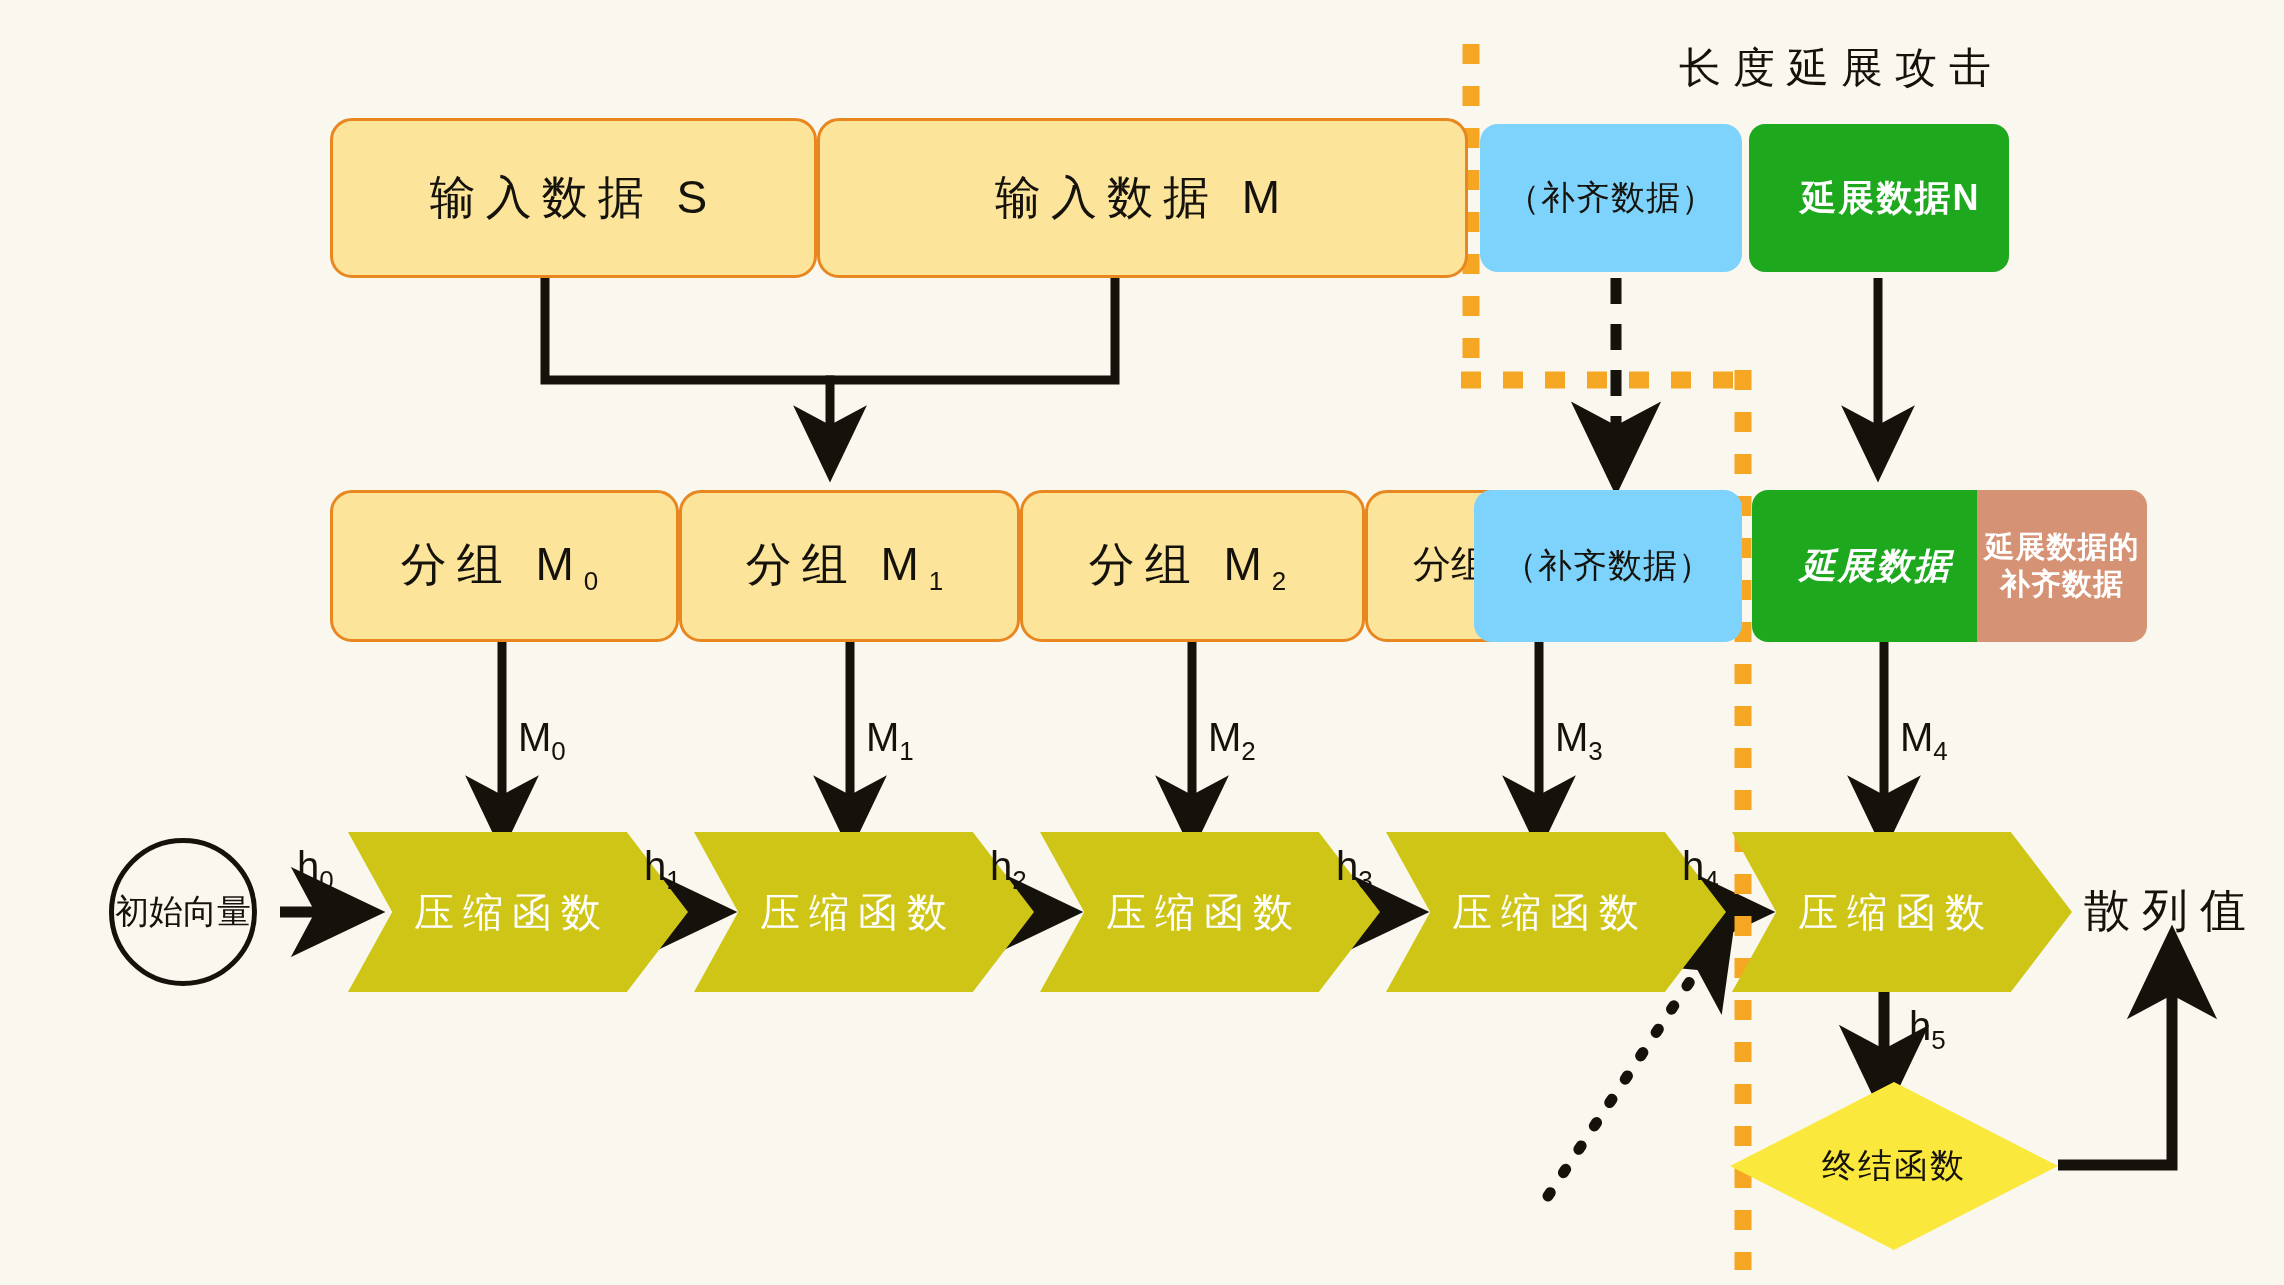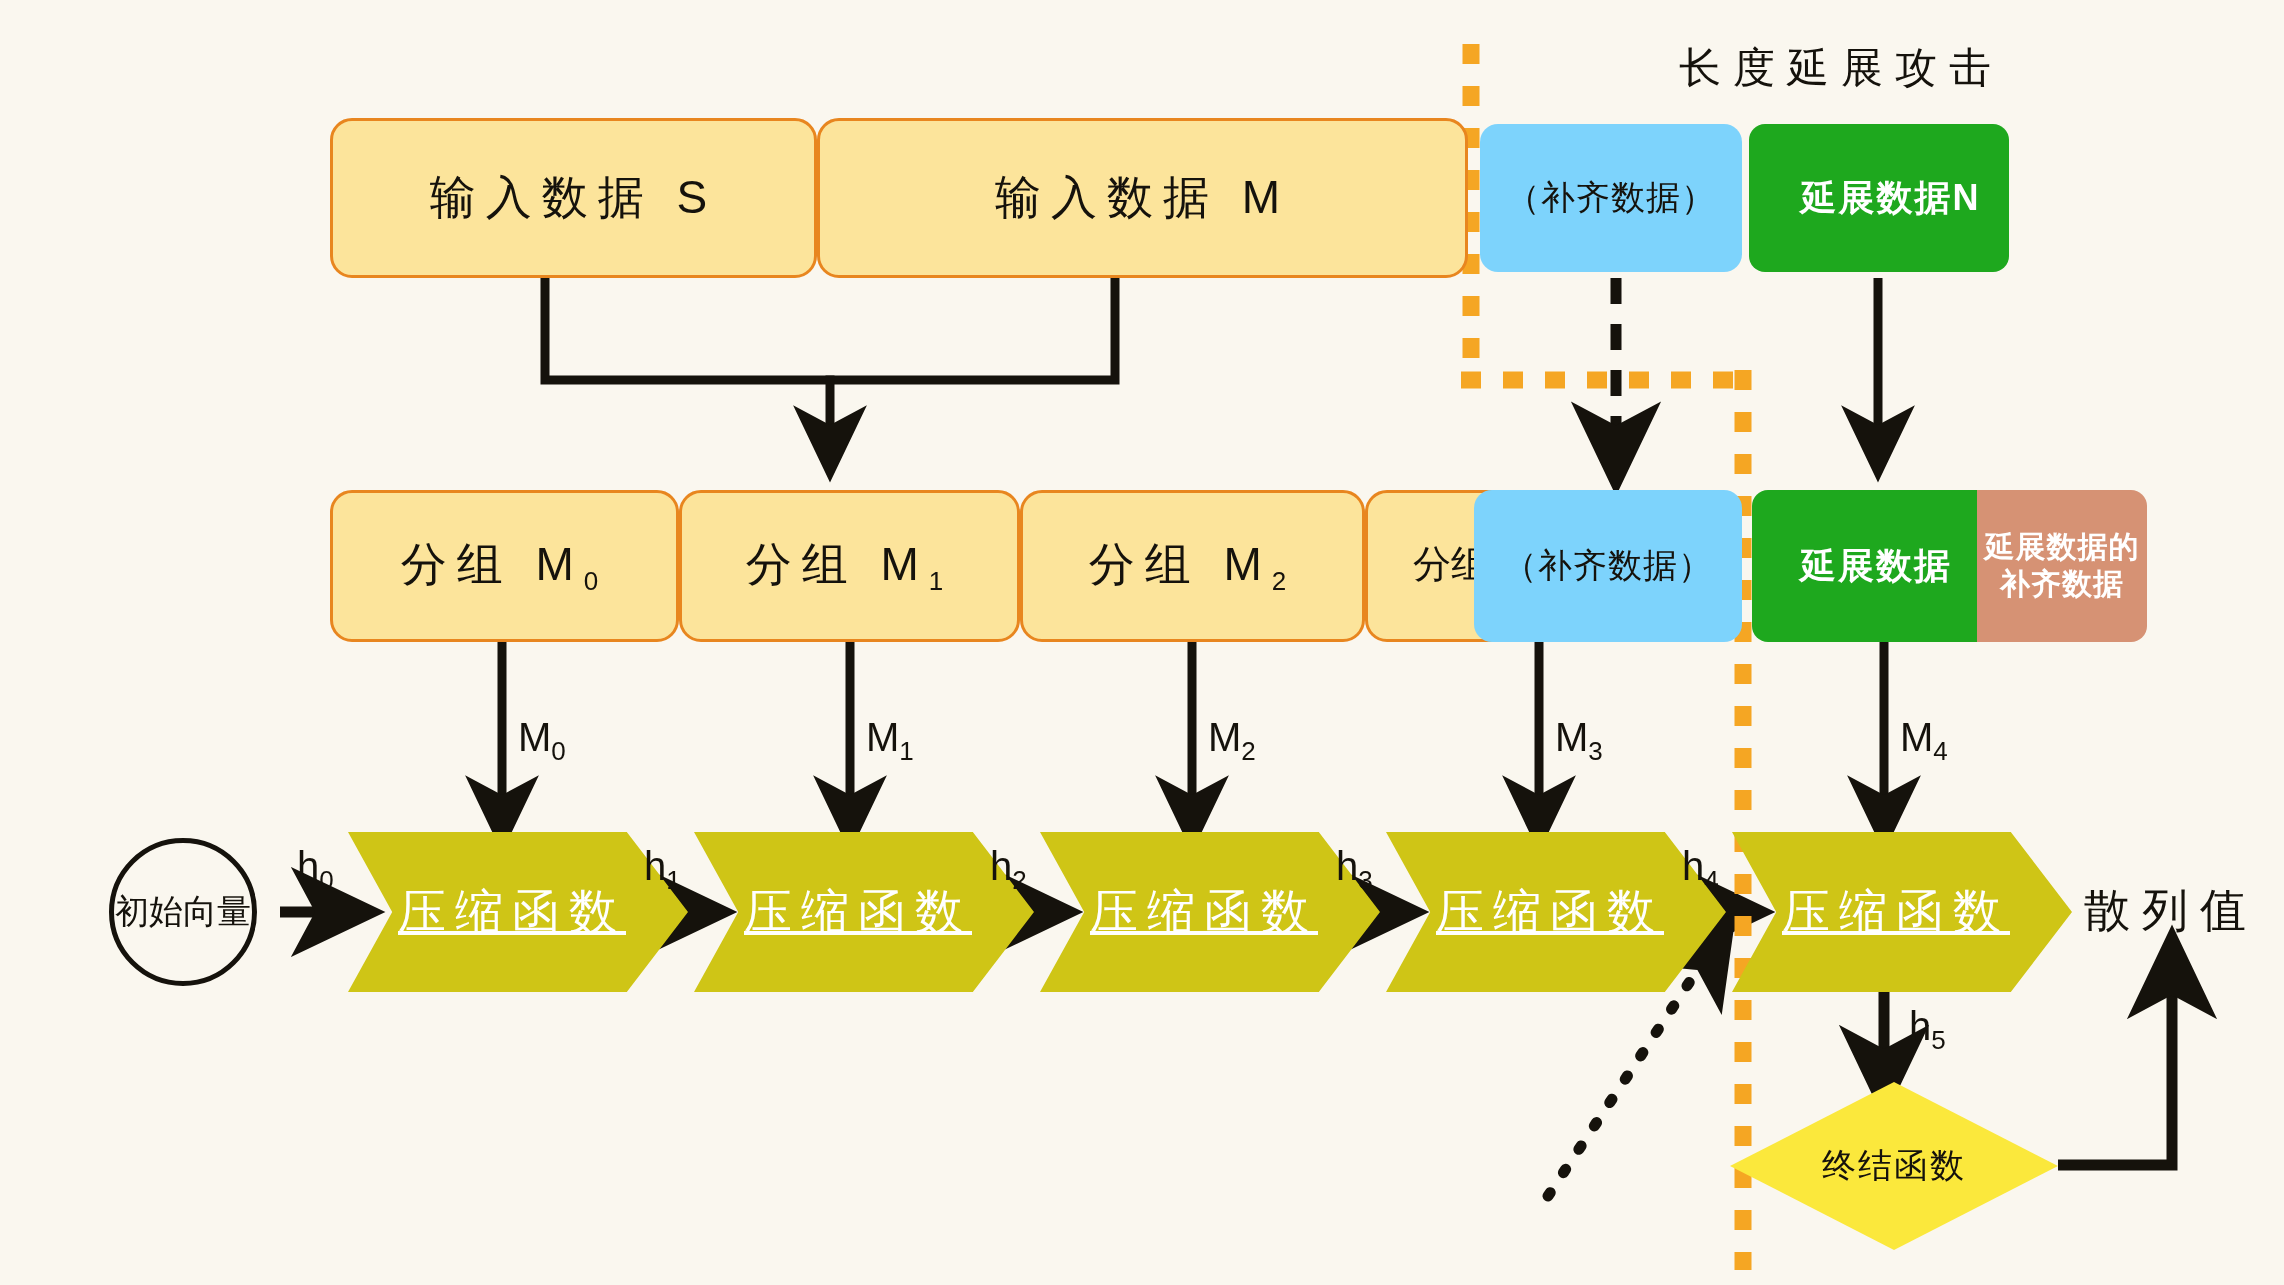--- a/index.html
+++ b/index.html
@@ -28,35 +28,35 @@
   
   .gbox{
     background:#7dd3fc;
     border-radius:18px;
     color:#15120c;
   }
   .gbox .lbl{font-size:34px;letter-spacing:1px;white-space:nowrap;}
 
   
   .grbox{background:#1EA81E;border-radius:16px;color:#ffffff;padding-left:23px;}
-  .grbox.sq{border-radius:0;}
+  .grbox.sq{border-radius:0;font-style:italic;}
   .grbox .lbl{font-size:36px;letter-spacing:2px;font-weight:600;white-space:nowrap;}
 
   
   .brbox{background:#D69274;border-radius:16px;color:#ffffff;text-align:center;line-height:1.22;}
   .brbox .lbl{font-size:30px;letter-spacing:1px;font-weight:600;}
 
   
   .chev{
     background:#CFC516;
     clip-path:polygon(0% 0%, 82% 0%, 100% 50%, 82% 100%, 0% 100%, 13% 50%);
     color:#FFFFFF;
   }
-  .chev .lbl{font-size:48px;letter-spacing:9px;font-weight:500;white-space:nowrap;
-             transform:translateX(-6px);text-decoration:underline;}
+  .chev .lbl{font-size:40px;letter-spacing:9px;font-weight:500;white-space:nowrap;
+             transform:translateX(-6px);}
 
   
   .circ{
     border:5px solid #15120c;border-radius:50%;background:#FAF7EF;color:#15120c;
   }
   .circ .lbl{font-size:34px;letter-spacing:0px;white-space:nowrap;}
 
   
   .diamond{background:#FBE83C;clip-path:polygon(50% 0%,100% 50%,50% 100%,0% 50%);color:#15120c;}
   .diamond .lbl{font-size:34px;letter-spacing:2px;white-space:nowrap;}

